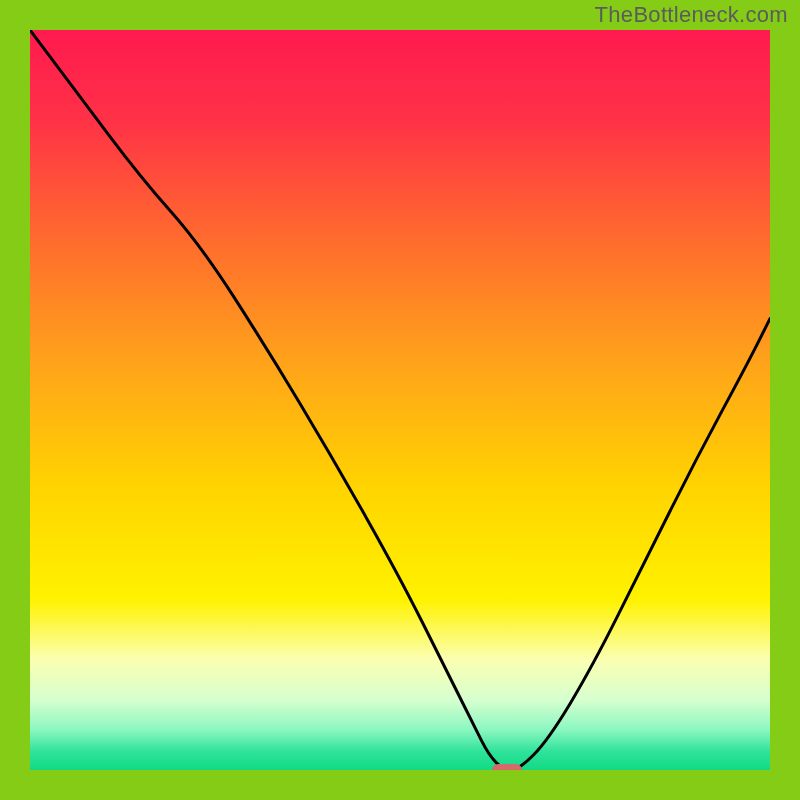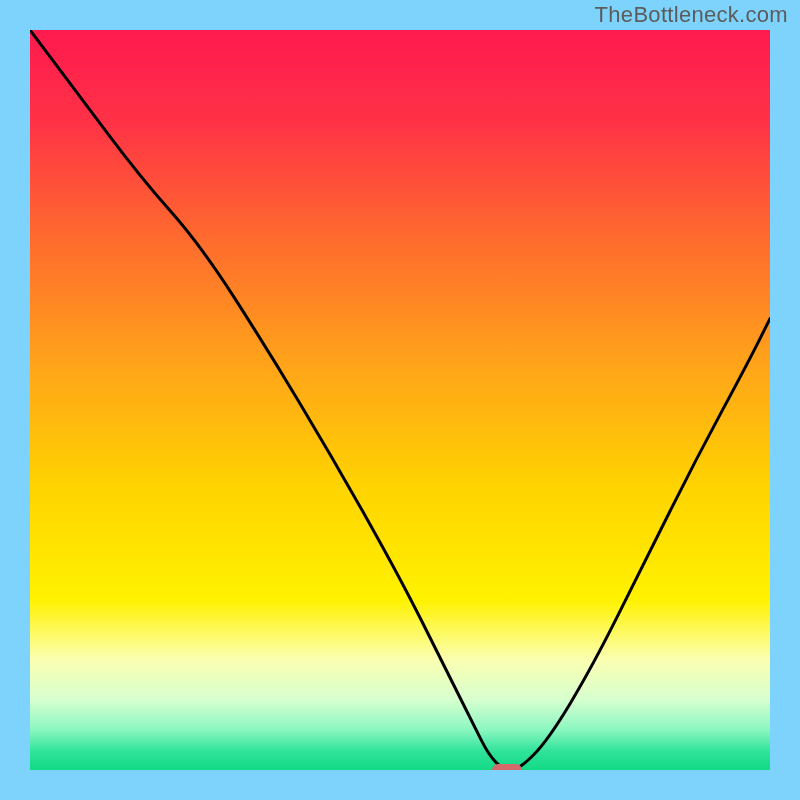--- a/index.html
+++ b/index.html
@@ -8,21 +8,21 @@
     width: 800px;
     height: 800px;
     background: #000;
     overflow: hidden;
     font-family: Arial, Helvetica, sans-serif;
   }
   .frame {
     position: relative;
     width: 800px;
     height: 800px;
-    background: #7dd3fc;
+    background: #84cc16;
   }
   .attribution {
     position: absolute;
     top: 2px;
     right: 12px;
     color: #5c5c5c;
     font-size: 22px;
     font-weight: 500;
     letter-spacing: 0.3px;
   }

